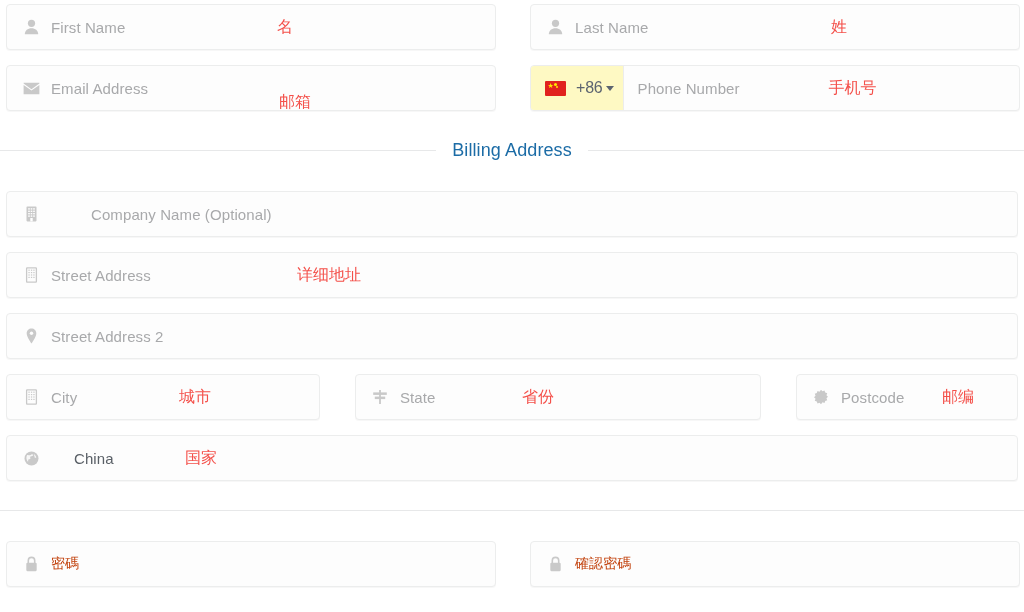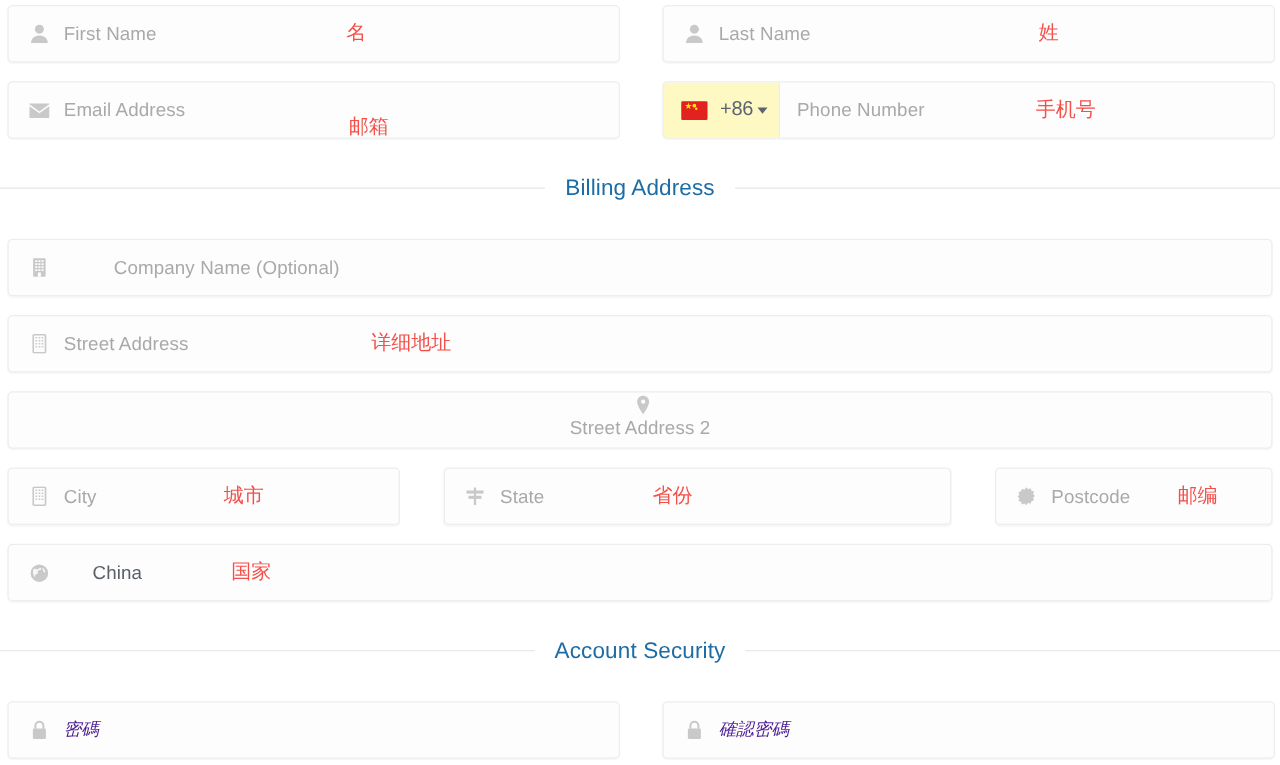--- a/index.html
+++ b/index.html
@@ -60,22 +60,21 @@
     font-size: 15px;
     color: #a8a9ab;
     letter-spacing: 0.1px;
     white-space: nowrap;
   }
   .ph.value {
     color: #5a6067;
   }
   .ph.cjk {
     font-size: 14px;
-    color: #4c1d95;
-    font-style: italic;
+    color: #c2410c;
   }
 
   
   .anno {
     position: absolute;
     font-size: 16px;
     color: #f4504a;
     white-space: nowrap;
     font-family: "DejaVu Sans", "Liberation Sans", sans-serif;
     top: 50%;
@@ -280,21 +279,21 @@
               <rect x="8.3" y="9.8" width="1.3" height="1.2"></rect>
             </g>
           </svg>
       </span>
       <span class="ph">Street Address</span>
       <span class="anno" style="left:290px;">详细地址</span>
     </div>
   </div>
 
   <div class="row" style="padding:15px 0 0 0;">
-    <div class="field" style="width:1012px; margin-left:6px;flex-direction:column;">
+    <div class="field" style="width:1012px; margin-left:6px;">
       <span class="icon">
         <svg width="11" height="16" viewBox="0 0 11 16">
             <path d="M5.5 0.6C2.8 0.6 0.7 2.7 0.7 5.4c0 3.6 4.8 10 4.8 10s4.8-6.4 4.8-10c0-2.7-2.1-4.8-4.8-4.8z" fill="#c9c9c9"></path>
             <circle cx="5.5" cy="5.3" r="1.7" fill="#fdfdfd"></circle>
           </svg>
       </span>
       <span class="ph">Street Address 2</span>
     </div>
   </div>
 
@@ -354,21 +353,20 @@
             <path d="M3 4.2c1.2-.6 2.2.4 3.1.1.9-.3 1.6-1.3 2.6-.8.6.3.3 1.2-.3 1.5-.8.4-1.8.1-2.2.8-.3.6.4 1.2.2 1.8-.3.8-1.6.5-2.1 1.2-.4.6.2 1.5-.3 2-1-1-1.6-2.5-1.6-4.1 0-.9.2-1.8.6-2.5zM10.6 3.6c.9.8 1.5 1.9 1.7 3.1-.5.3-1.2.2-1.6-.3-.4-.5 0-1.3-.4-1.8-.2-.3-.6-.4-.8-.7.3-.2.7-.3 1.1-.3z" fill="#ffffff" opacity="0.85"></path>
           </svg>
       </span>
       <span class="ph value">China</span>
       <span class="anno" style="left:178px;">国家</span>
     </div>
   </div>
 
   <div class="section" style="margin-top:29px;">
     <span class="line"></span>
-    <span class="title">Account Security</span>
     <span class="line"></span>
   </div>
 
   <div class="row" style="padding:30px 0 0 0;">
     <div class="field" style="width:490px; margin-left:6px;">
       <span class="icon">
         <svg width="13" height="16" viewBox="0 0 13 16">
             <path d="M3.3 7V4.6a3.2 3.2 0 0 1 6.4 0V7" fill="none" stroke="#c9c9c9" stroke-width="1.6"></path>
             <rect x="1.3" y="6.8" width="10.4" height="8.4" rx="1.1" fill="#c9c9c9"></rect>
           </svg>

